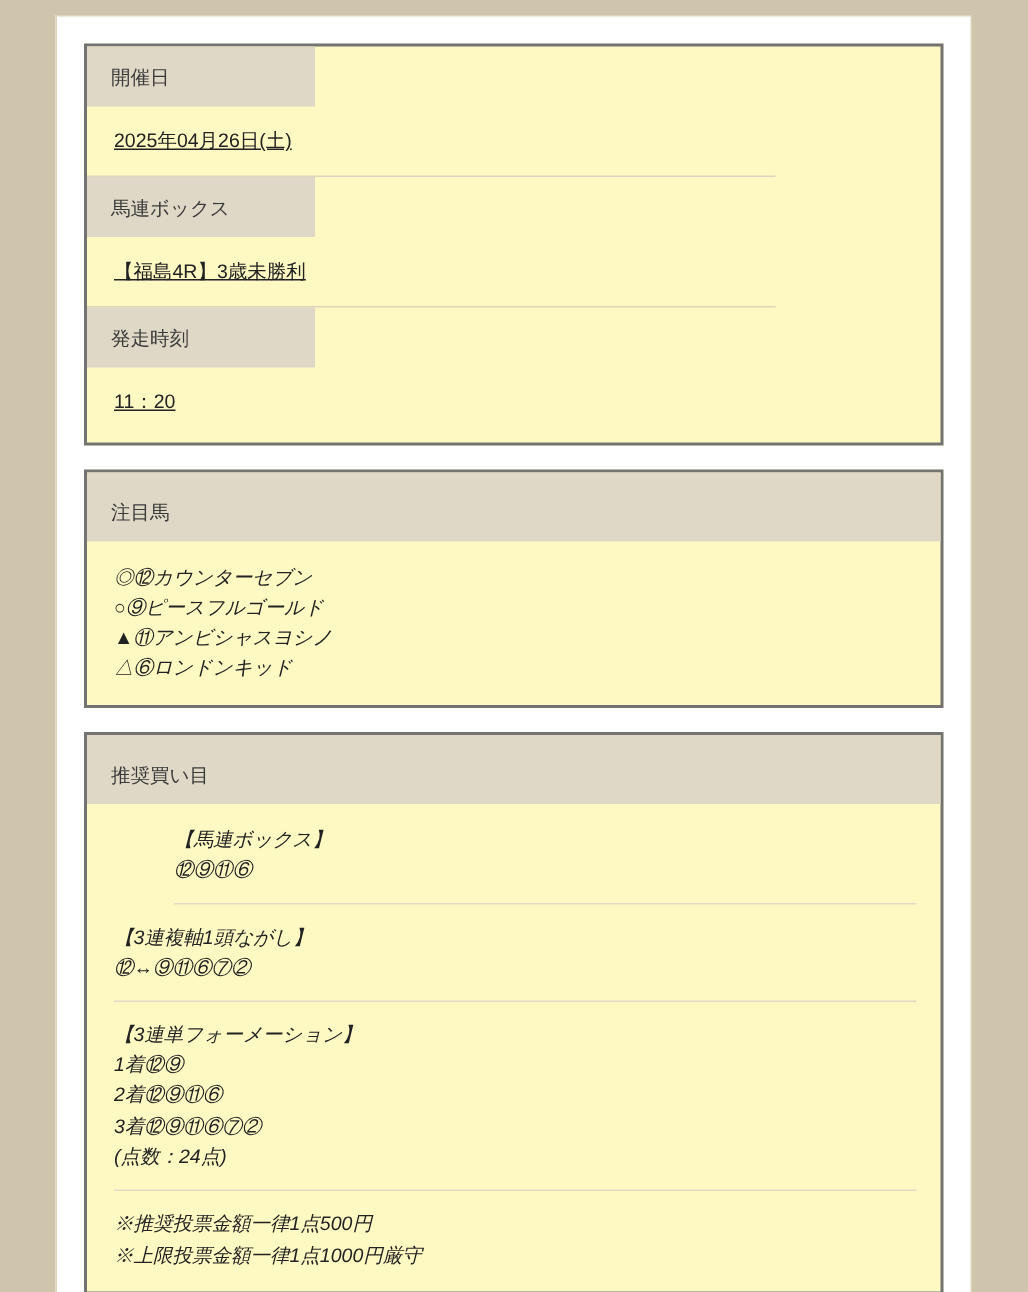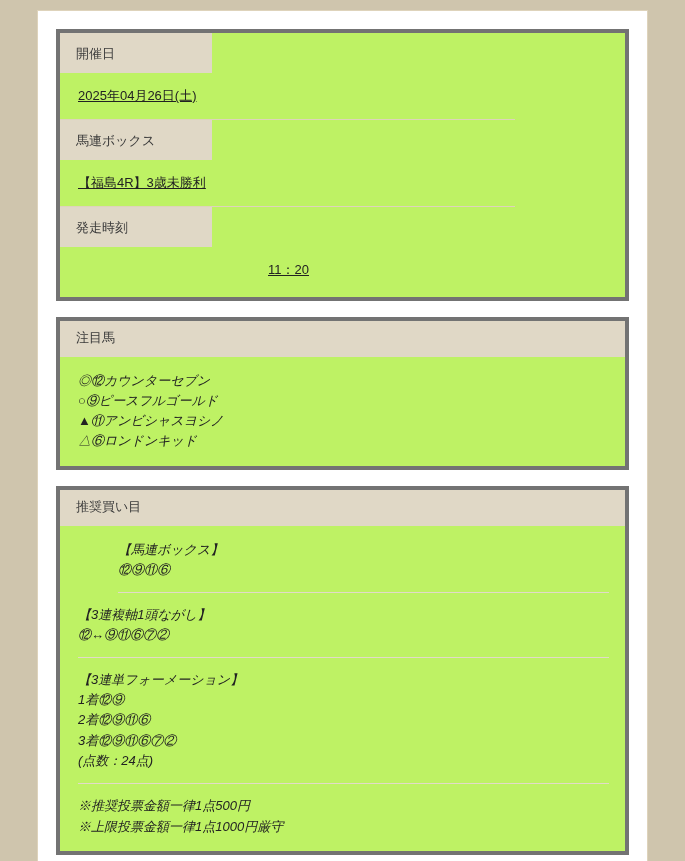--- a/index.html
+++ b/index.html
@@ -24,22 +24,22 @@
     background: #ffffff;
     border: 1px solid #ded3bb;
     box-sizing: border-box;
   }
   .inner {
     padding: 18px 18px 20px 18px;
   }
 
   
   .card {
-    border: 4px solid #737373;
-    background: #bef264;
+    border: 2px solid #737373;
+    background: #fef9c3;
     box-sizing: border-box;
     margin-bottom: 16px;
   }
   .card:last-child { margin-bottom: 0; }
 
   
   .info-card {
     padding: 0;
   }
   .field {
@@ -60,29 +60,28 @@
     font-size: 13px;
     color: #222;
     padding: 14px 16px 14px 18px;
     border-bottom: 1px solid #ded3bb;
     margin: 0 110px 0 0;
     text-decoration: underline;
   }
   .field-value.last {
     border-bottom: none;
     padding-bottom: 18px;
-    text-align: center;
   }
 
   
   .section-head {
     background: #e0d8c6;
     color: #3a3a3a;
     font-size: 13px;
-    padding: 10px 16px 13px 16px;
+    padding: 20px 16px 13px 16px;
     line-height: 1;
   }
   .section-body {
     padding: 14px 16px 14px 18px;
     font-style: italic;
   }
 
   .lines {
     line-height: 1.55;
     font-size: 13px;

